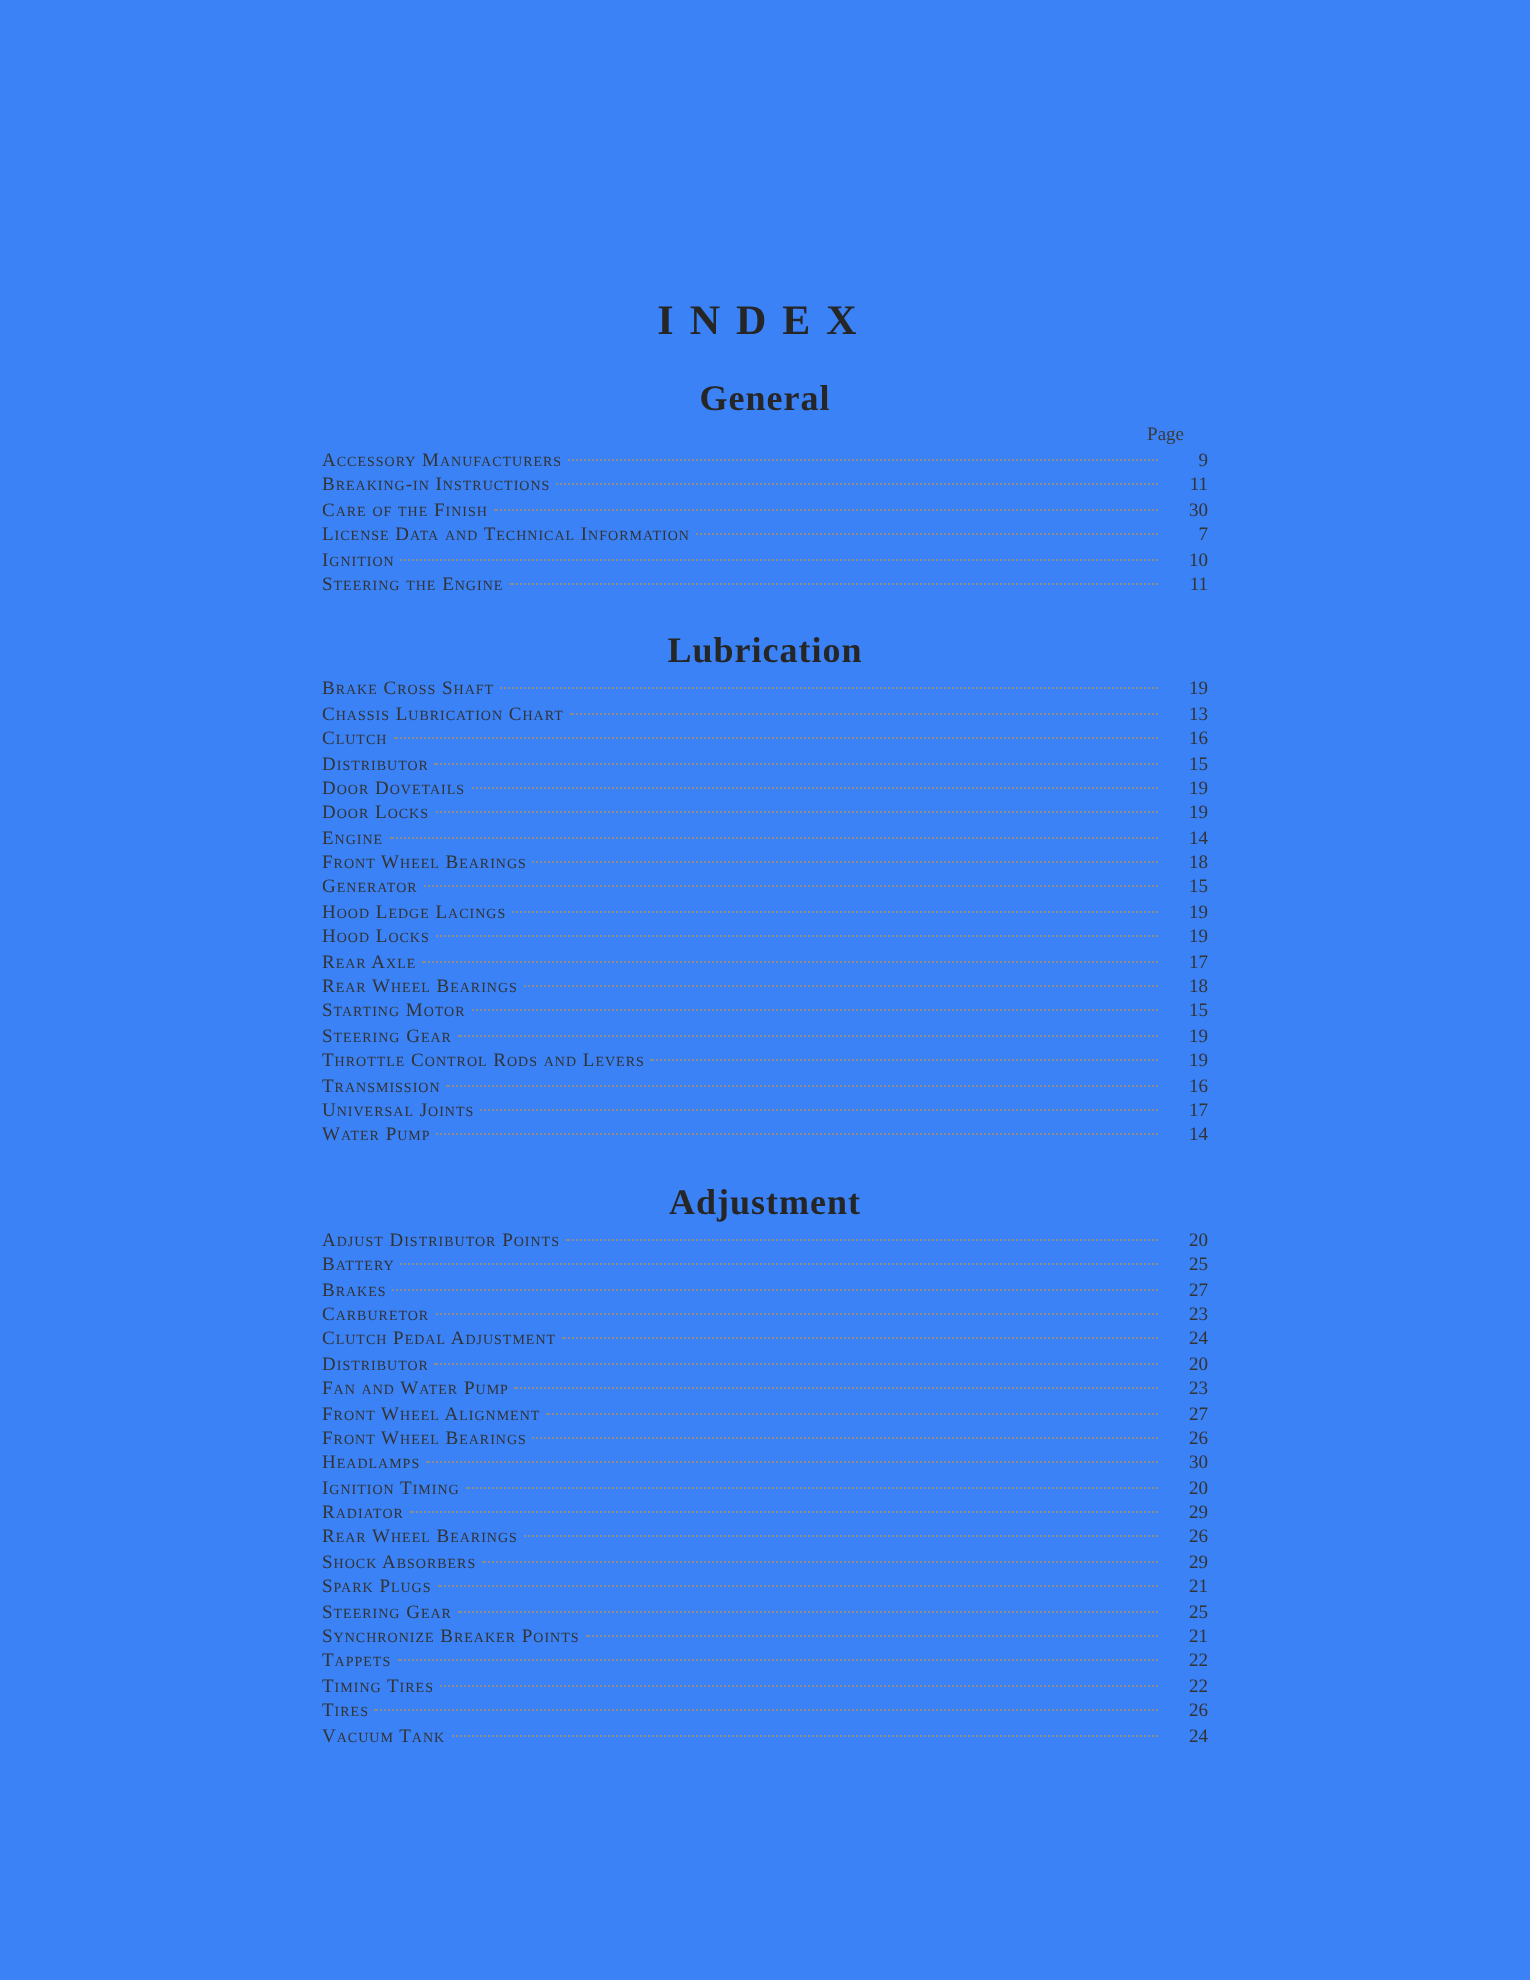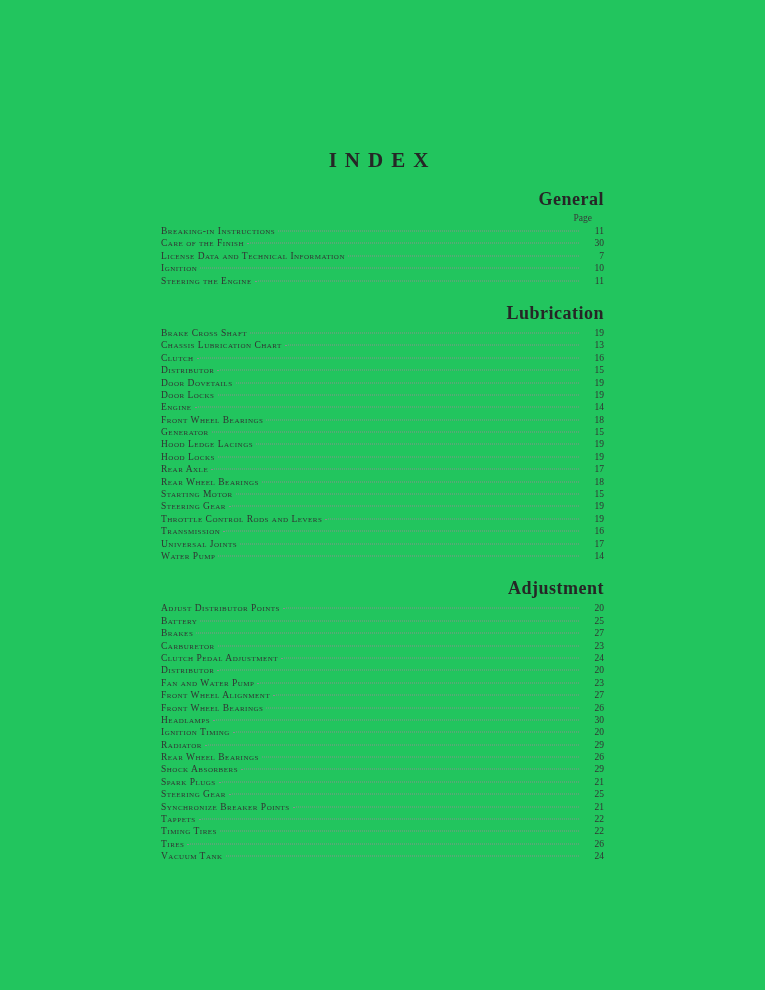--- a/index.html
+++ b/index.html
@@ -4,41 +4,41 @@
 <style>
   html, body {
     margin: 0;
     padding: 0;
     background: #ffffff;
   }
   .sheet {
     position: relative;
     width: 765px;
     height: 990px;
-    background: #22c55e;
+    background: #3b82f6;
     overflow: hidden;
     font-family: "Liberation Serif", "DejaVu Serif", serif;
     color: #2e2e2e;
   }
   .content {
     width: 443px;
     margin: 0 auto;
   }
   .doc-title {
     margin: 148px 0 0 0;
     text-align: center;
     font-size: 21px;
     font-weight: 600;
     letter-spacing: 8px;
     color: #262626;
   }
   .index-section { }
   .section-heading {
     margin: 16px 0 3px 0;
-    text-align: right;
+    text-align: center;
     font-size: 18px;
     font-weight: 600;
     letter-spacing: 0.5px;
     color: #262626;
   }
   .page-col-label {
     display: none;
     text-align: right;
     font-size: 9.5px;
     line-height: 11px;
@@ -81,20 +81,25 @@
 <body>
 
 <div class="sheet">
   <div class="content">
     <h1 class="doc-title">INDEX</h1>
     <div id="sections">
   <div class="index-section first">
     <h2 class="section-heading">General</h2>
     <div class="page-col-label">Page</div>
     <div class="entries">
+  <div class="entry">
+    <span class="entry-label">Accessory Manufacturers</span>
+    <span class="entry-dots"></span>
+    <span class="entry-page">9</span>
+  </div>
 
   <div class="entry">
     <span class="entry-label">Breaking-in Instructions</span>
     <span class="entry-dots"></span>
     <span class="entry-page">11</span>
   </div>
 
   <div class="entry">
     <span class="entry-label">Care of the Finish</span>
     <span class="entry-dots"></span>

